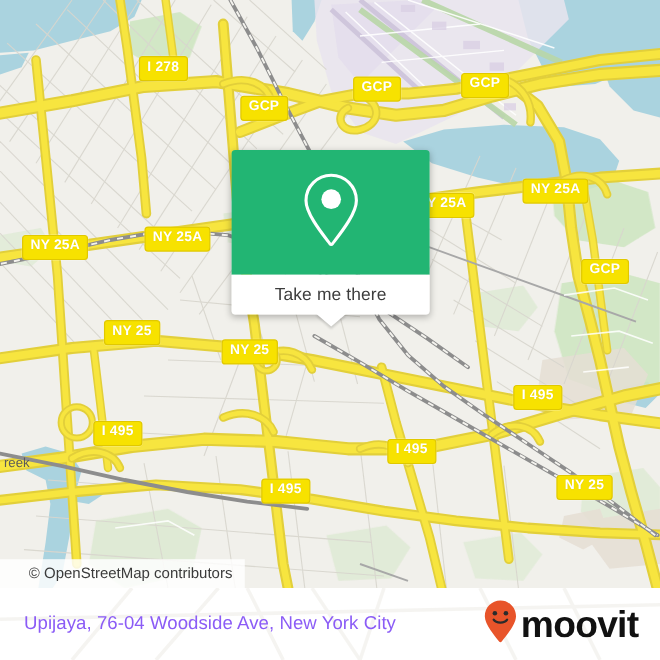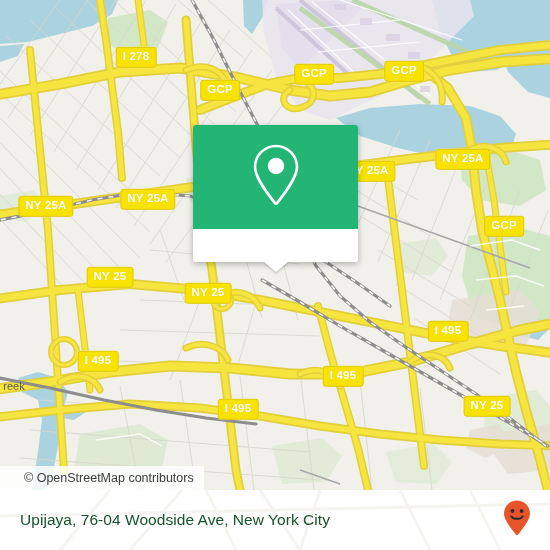--- a/index.html
+++ b/index.html
@@ -137,21 +137,21 @@
   }
   #bottom-bar-watermark {
     position: absolute;
     left: 0; top: 0;
     width: 550px; height: 60px;
     opacity: 0.5;
     pointer-events: none;
   }
   #address-text {
     position: relative;
-    color: #14532d;
+    color: #8b5cf6;
     font-size: 15.5px;
     font-family: "Liberation Sans", sans-serif;
     white-space: nowrap;
     letter-spacing: 0.05px;
     z-index: 2;
   }
   #brand-logo {
     position: relative;
     display: flex;
     align-items: center;
@@ -438,20 +438,21 @@
     <div id="popup-card">
       <div id="popup-green">
         <span>
           <svg width="56" height="70" viewBox="0 0 56 70" fill="none">
             <path d="M28 6 C16.4 6 7 15.4 7 27 C7 38 20 54 27 63.2 C27.5 63.9 28.5 63.9 29 63.2 C36 54 49 38 49 27 C49 15.4 39.6 6 28 6 Z" stroke="#ffffff" stroke-width="2.6" fill="none"></path>
             <circle cx="28" cy="26" r="8.2" fill="#ffffff"></circle>
           </svg>
         </span>
       </div>
       <div id="popup-footer">
+        <span id="popup-label">Take me there</span>
         <div id="popup-tail"></div>
       </div>
     </div>
 
     <div id="attribution">© OpenStreetMap contributors</div>
   </div>
 
   <div id="bottom-bar">
     <svg id="bottom-bar-watermark" width="550" height="60" viewBox="0 0 550 60">
       <g stroke="#eceae4" stroke-width="3" fill="none">
@@ -470,16 +471,17 @@
 
     <div id="brand-logo">
       <span>
         <svg width="30" height="38" viewBox="0 0 30 38">
           <path d="M15 1.5 C7.8 1.5 2 7.3 2 14.5 C2 21.5 10.5 31 13.9 35.6 C14.4 36.3 15.6 36.3 16.1 35.6 C19.5 31 28 21.5 28 14.5 C28 7.3 22.2 1.5 15 1.5 Z" fill="#e8542a"></path>
           <circle cx="10.4" cy="12" r="1.9" fill="#2b2b2b"></circle>
           <circle cx="19.6" cy="12" r="1.9" fill="#2b2b2b"></circle>
           <path d="M9.4 17.4 C11.4 20.6 18.6 20.6 20.6 17.4" stroke="#2b2b2b" stroke-width="1.9" fill="none" stroke-linecap="round"></path>
         </svg>
       </span>
+      <span id="brand-name">moovit</span>
     </div>
   </div>
 
 </div>
 
 </body></html>

